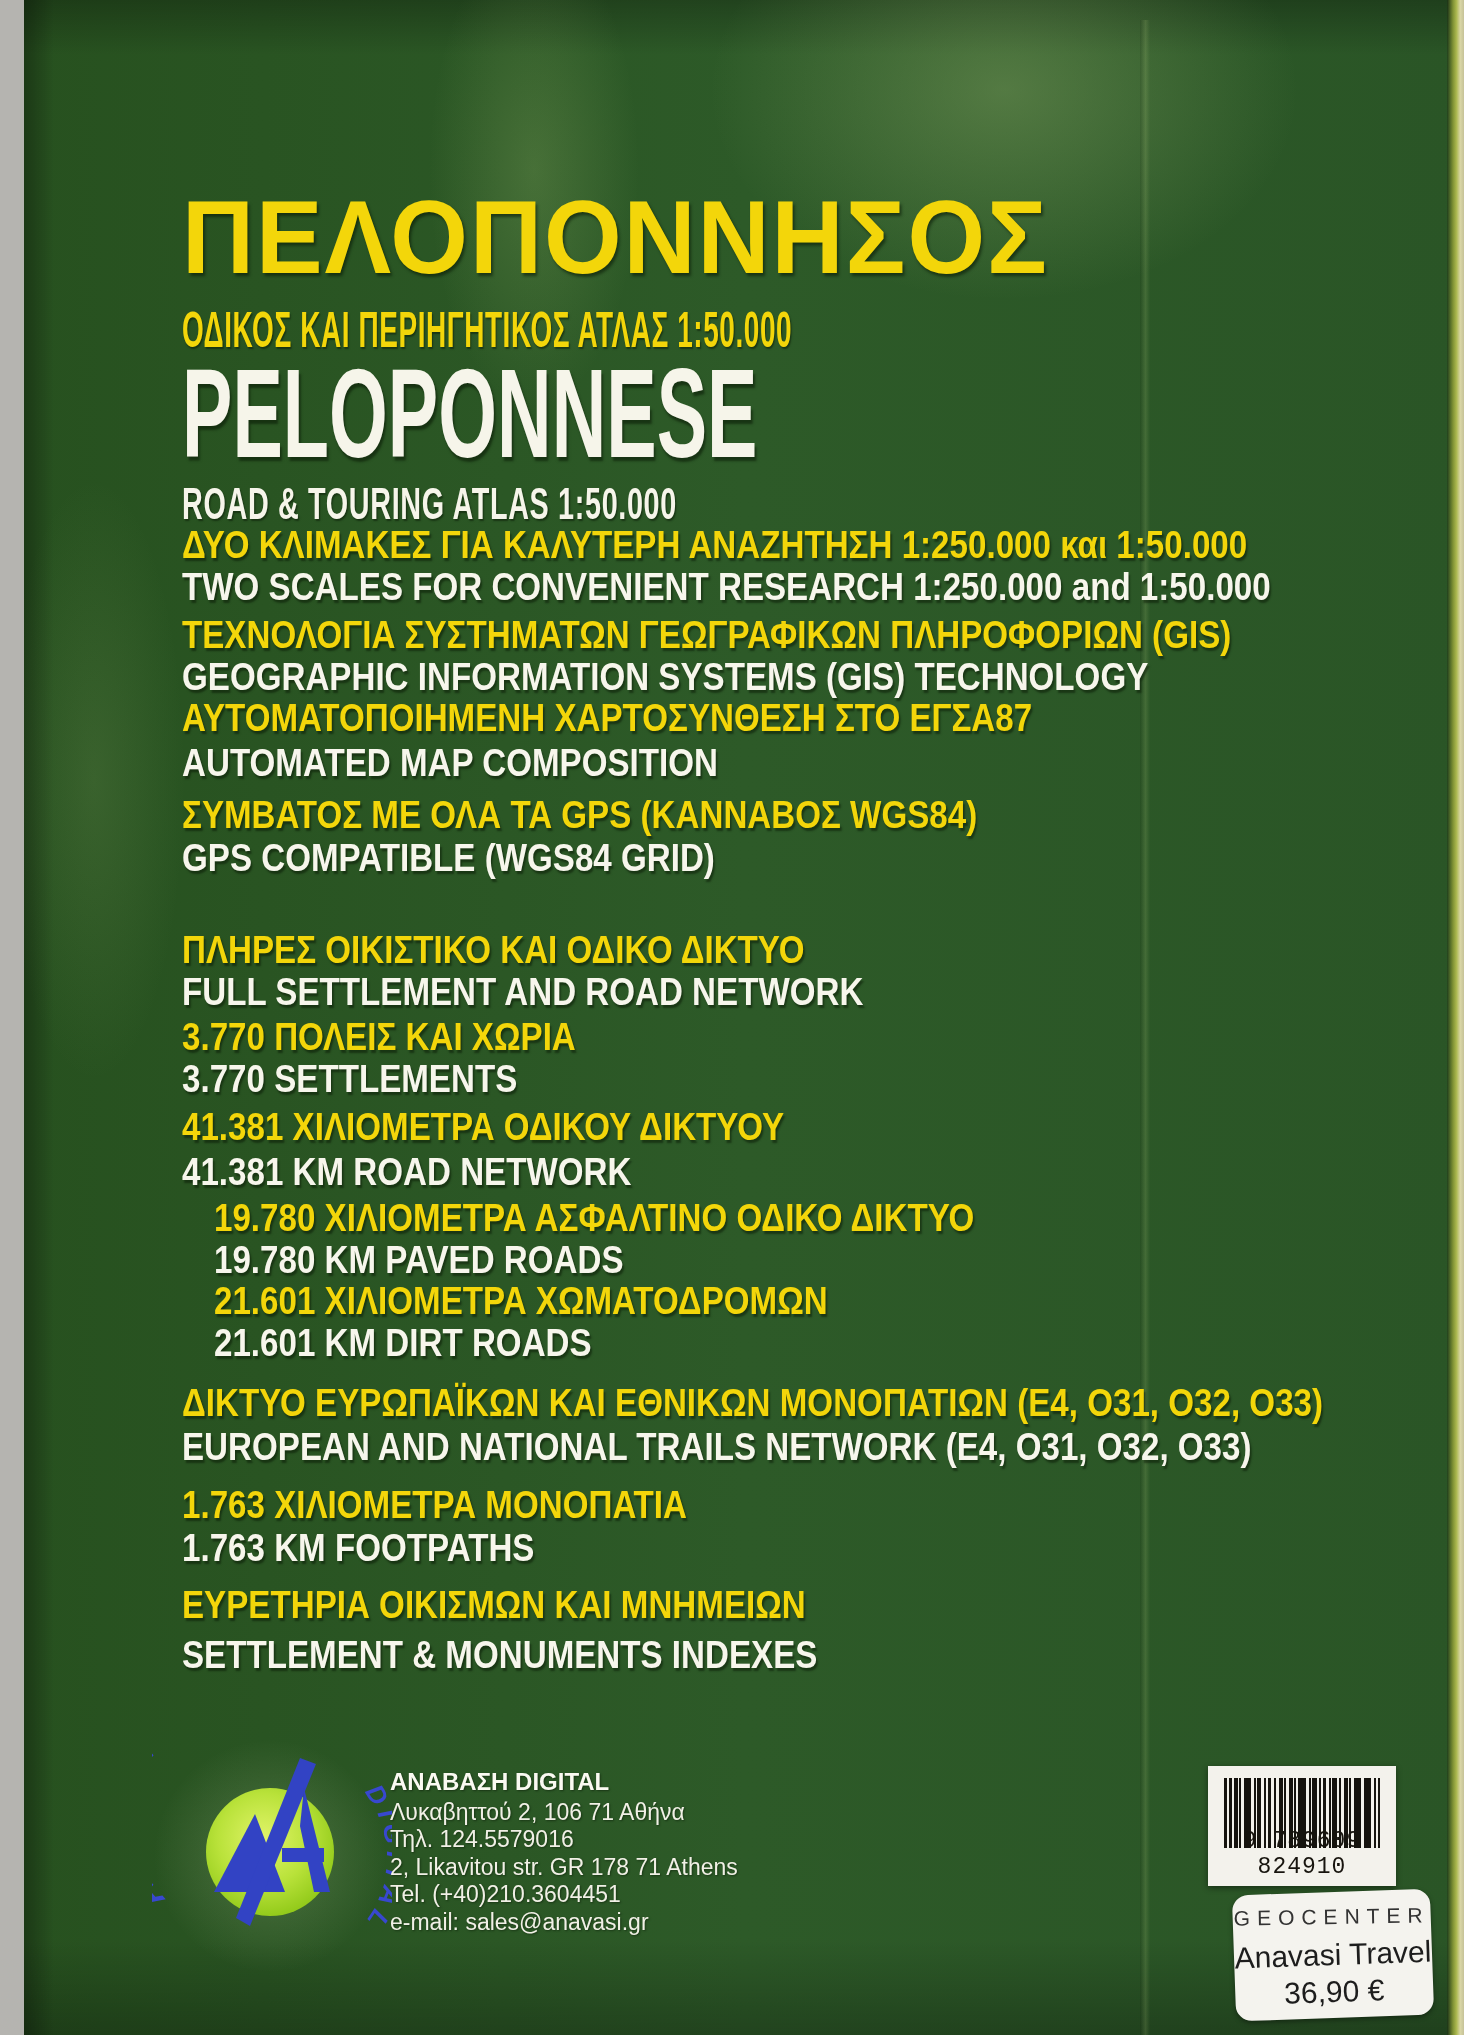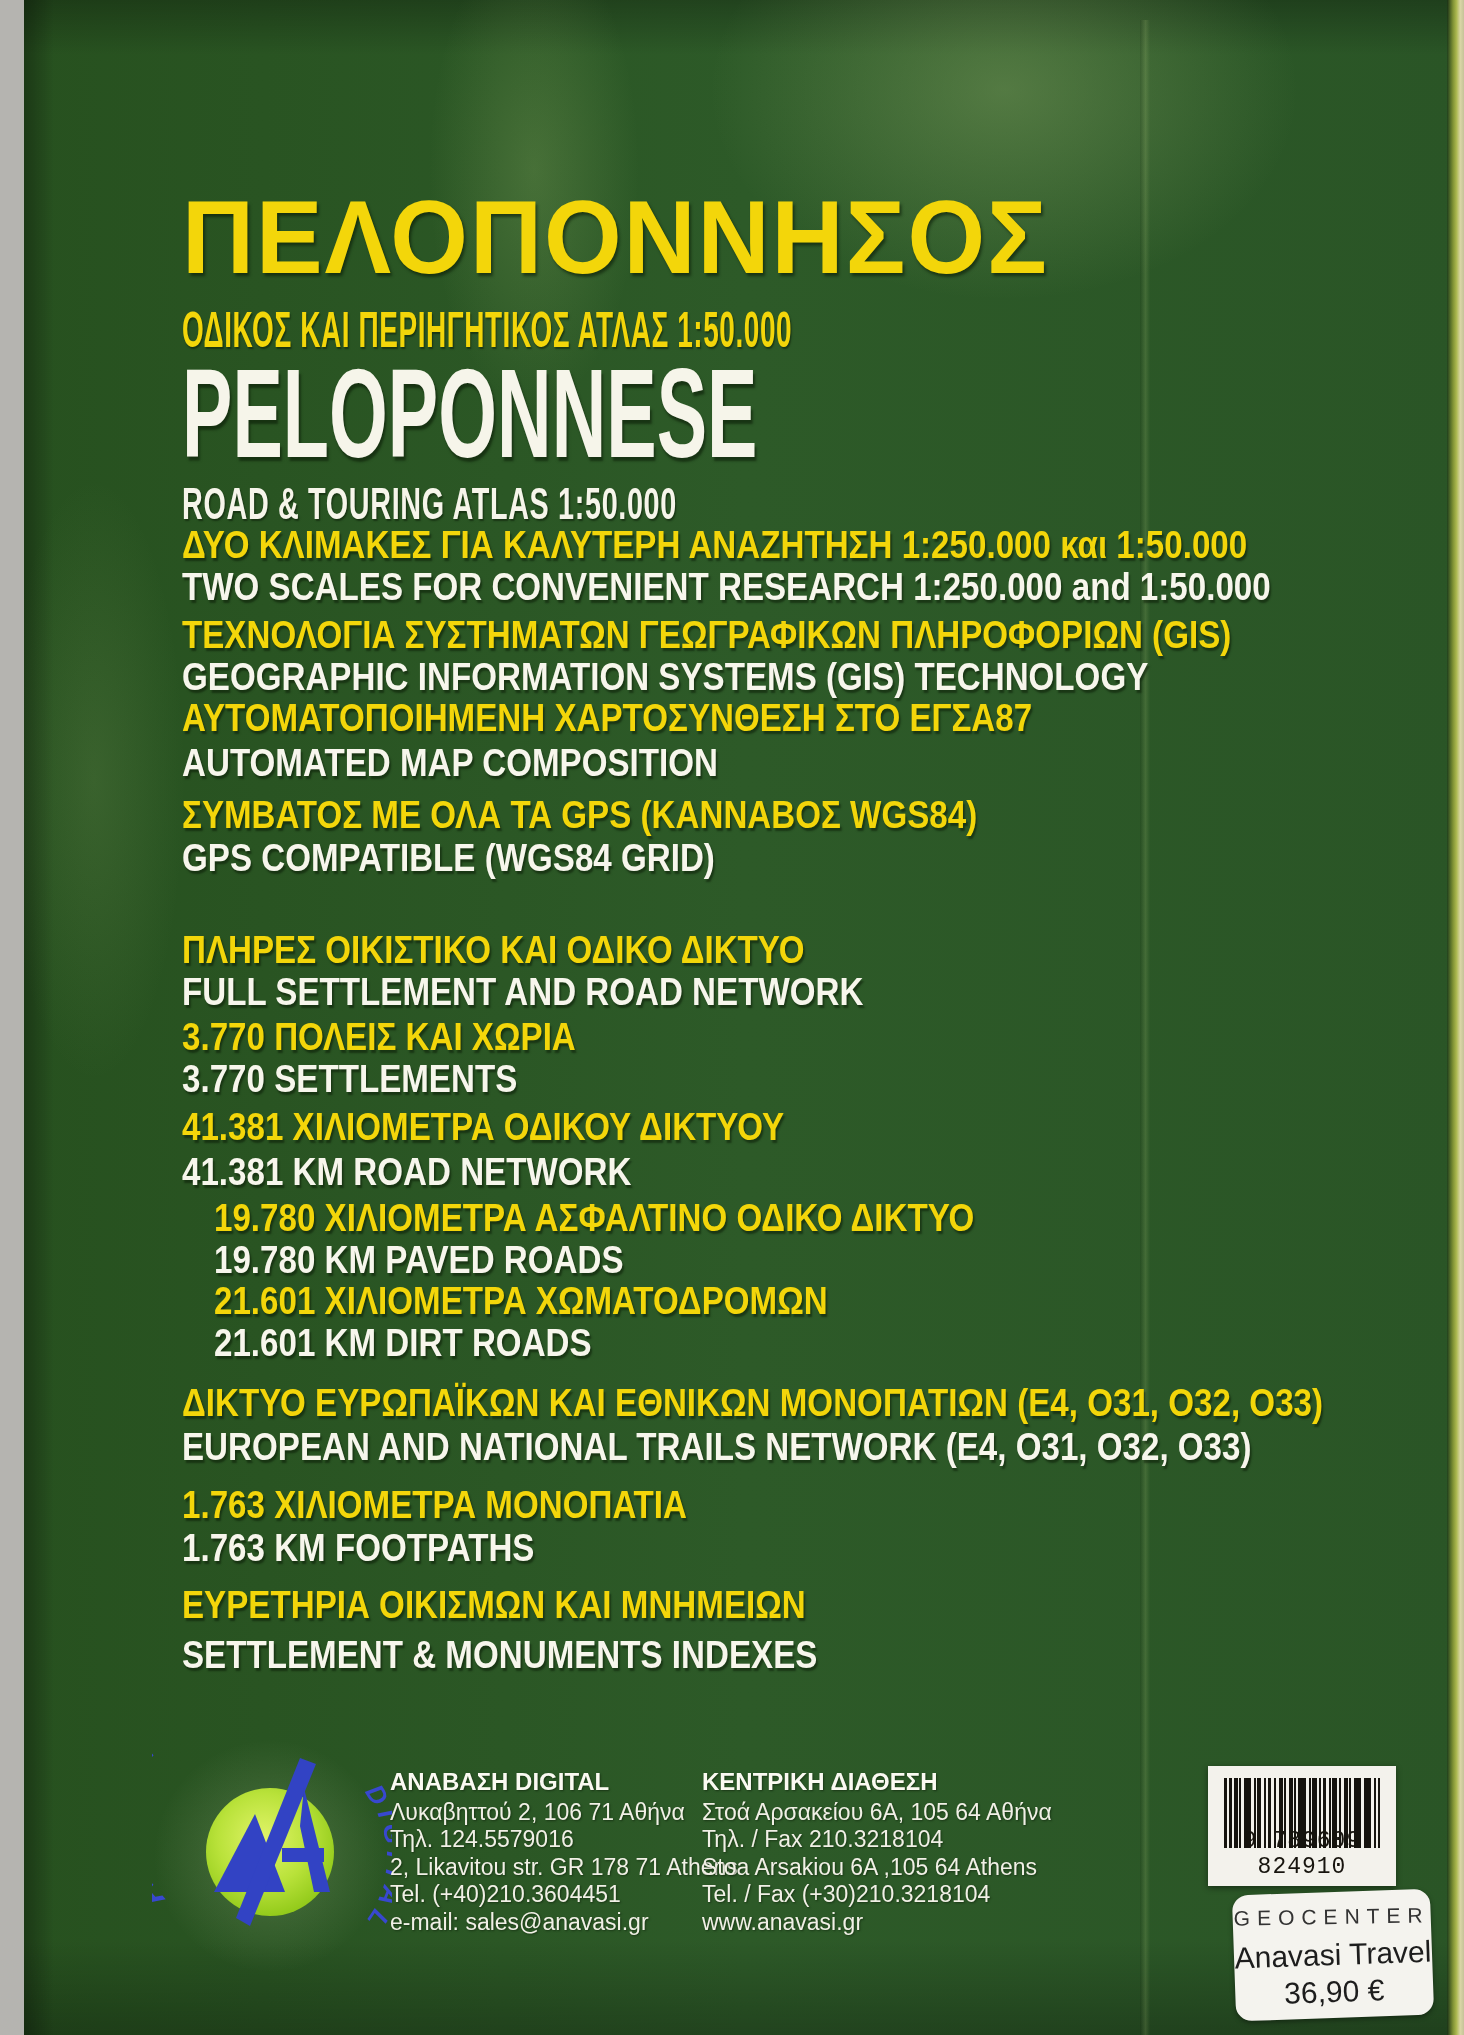--- a/index.html
+++ b/index.html
@@ -145,28 +145,20 @@
 
   <div class="addr col1">
     <div class="hd">ΑΝΑΒΑΣΗ DIGITAL</div>
     <div>Λυκαβηττού 2, 106 71 Αθήνα</div>
     <div>Τηλ. 124.5579016</div>
     <div>2, Likavitou str. GR 178 71 Athens</div>
     <div>Tel. (+40)210.3604451</div>
     <div>e-mail: sales@anavasi.gr</div>
   </div>
 
-  <div class="addr col2">
-    <div class="hd">ΚΕΝΤΡΙΚΗ ΔΙΑΘΕΣΗ</div>
-    <div>Στοά Αρσακείου 6Α, 105 64 Αθήνα</div>
-    <div>Τηλ. / Fax 210.3218104</div>
-    <div>Stoa Arsakiou 6A ,105 64 Athens</div>
-    <div>Tel. / Fax (+30)210.3218104</div>
-    <div>www.anavasi.gr</div>
-  </div>
 
   <div class="barcode">
     <div class="bars"></div>
     <div class="bc-digits">9 789609 824910</div>
   </div>
 
   <div class="sticker">
     <div class="st-vendor">GEOCENTER</div>
     <div class="st-product">Anavasi Travel</div>
     <div class="st-price">36,90 €</div>

